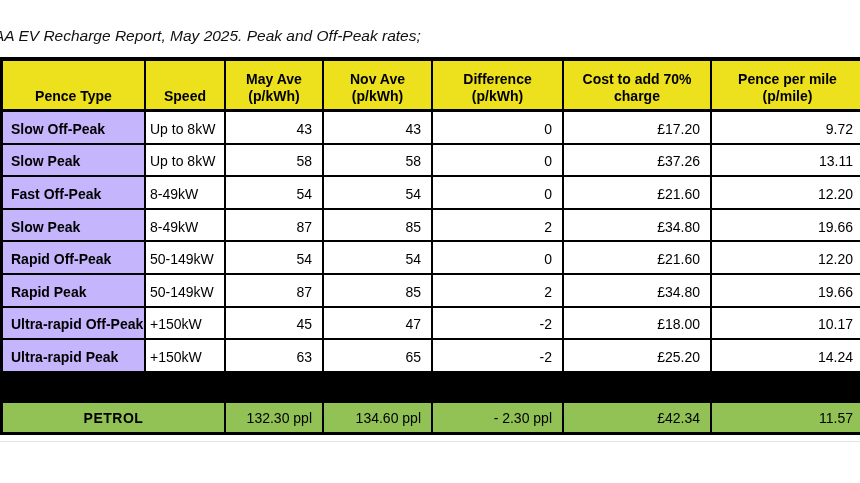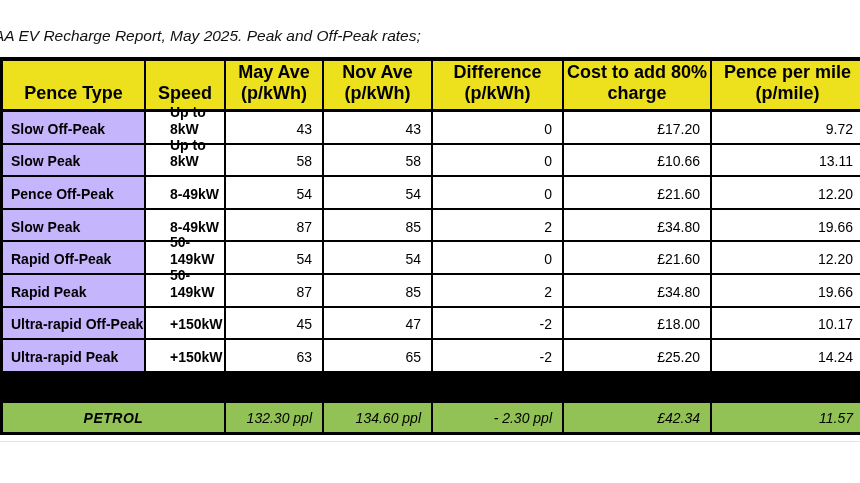--- a/index.html
+++ b/index.html
@@ -24,32 +24,32 @@
     box-sizing:border-box;
     border-right:2px solid #000;
     border-bottom:2px solid #000;
     display:flex;align-items:flex-end;
     font-size:14px;line-height:1.2;
     background:#fff;
     padding-bottom:5px;
   }
   .cell.lastcol{border-right:none;}
   .hc{
-    background:#EDE01C;font-weight:bold;font-size:18px;
+    background:#EDE01C;font-weight:bold;font-size:14px;
     justify-content:center;text-align:center;white-space:pre-line;
     border-bottom:3px solid #000;padding-bottom:4px;
   }
   .ctype{background:#c4b5fd;font-weight:bold;padding-left:8px;text-align:right;}
-  .speed{padding-left:24px;font-weight:bold;}
+  .speed{padding-left:4px;}
   .num{justify-content:flex-end;text-align:left;padding-right:10px;}
   .band{
     grid-column:1 / -1;background:#000;border-right:none;border-bottom:none;
   }
   .pcell{
-    background:#92C155;border-bottom:3px solid #000;font-style:italic;
+    background:#92C155;border-bottom:3px solid #000;
   }
   .plabel{
     grid-column:1 / 3;justify-content:center;font-weight:bold;letter-spacing:.5px;
   }
   .hairline{
     position:absolute;left:0;top:441px;width:860px;height:1px;background:#e4e4e4;
   }
 </style>
 </head>
 <body>
@@ -61,21 +61,21 @@
 
     <div class="row">
       <div class="cell hc">Pence Type</div>
       <div class="cell hc">Speed</div>
       <div class="cell hc">May Ave
 (p/kWh)</div>
       <div class="cell hc">Nov Ave
 (p/kWh)</div>
       <div class="cell hc">Difference
 (p/kWh)</div>
-      <div class="cell hc">Cost to add 80%
+      <div class="cell hc">Cost to add 70%
 charge</div>
       <div class="cell hc lastcol">Pence per mile
 (p/mile)</div>
     </div>
 
     <div class="row">
       <div class="cell ctype">Slow Off-Peak</div>
       <div class="cell speed">Up to 8kW</div>
       <div class="cell num">43</div>
       <div class="cell num">43</div>
@@ -83,26 +83,26 @@
       <div class="cell num">£17.20</div>
       <div class="cell num lastcol">9.72</div>
     </div>
 
     <div class="row">
       <div class="cell ctype">Slow Peak</div>
       <div class="cell speed">Up to 8kW</div>
       <div class="cell num">58</div>
       <div class="cell num">58</div>
       <div class="cell num">0</div>
-      <div class="cell num">£10.66</div>
+      <div class="cell num">£37.26</div>
       <div class="cell num lastcol">13.11</div>
     </div>
 
     <div class="row">
-      <div class="cell ctype">Pence Off-Peak</div>
+      <div class="cell ctype">Fast Off-Peak</div>
       <div class="cell speed">8-49kW</div>
       <div class="cell num">54</div>
       <div class="cell num">54</div>
       <div class="cell num">0</div>
       <div class="cell num">£21.60</div>
       <div class="cell num lastcol">12.20</div>
     </div>
 
     <div class="row">
       <div class="cell ctype">Slow Peak</div>

